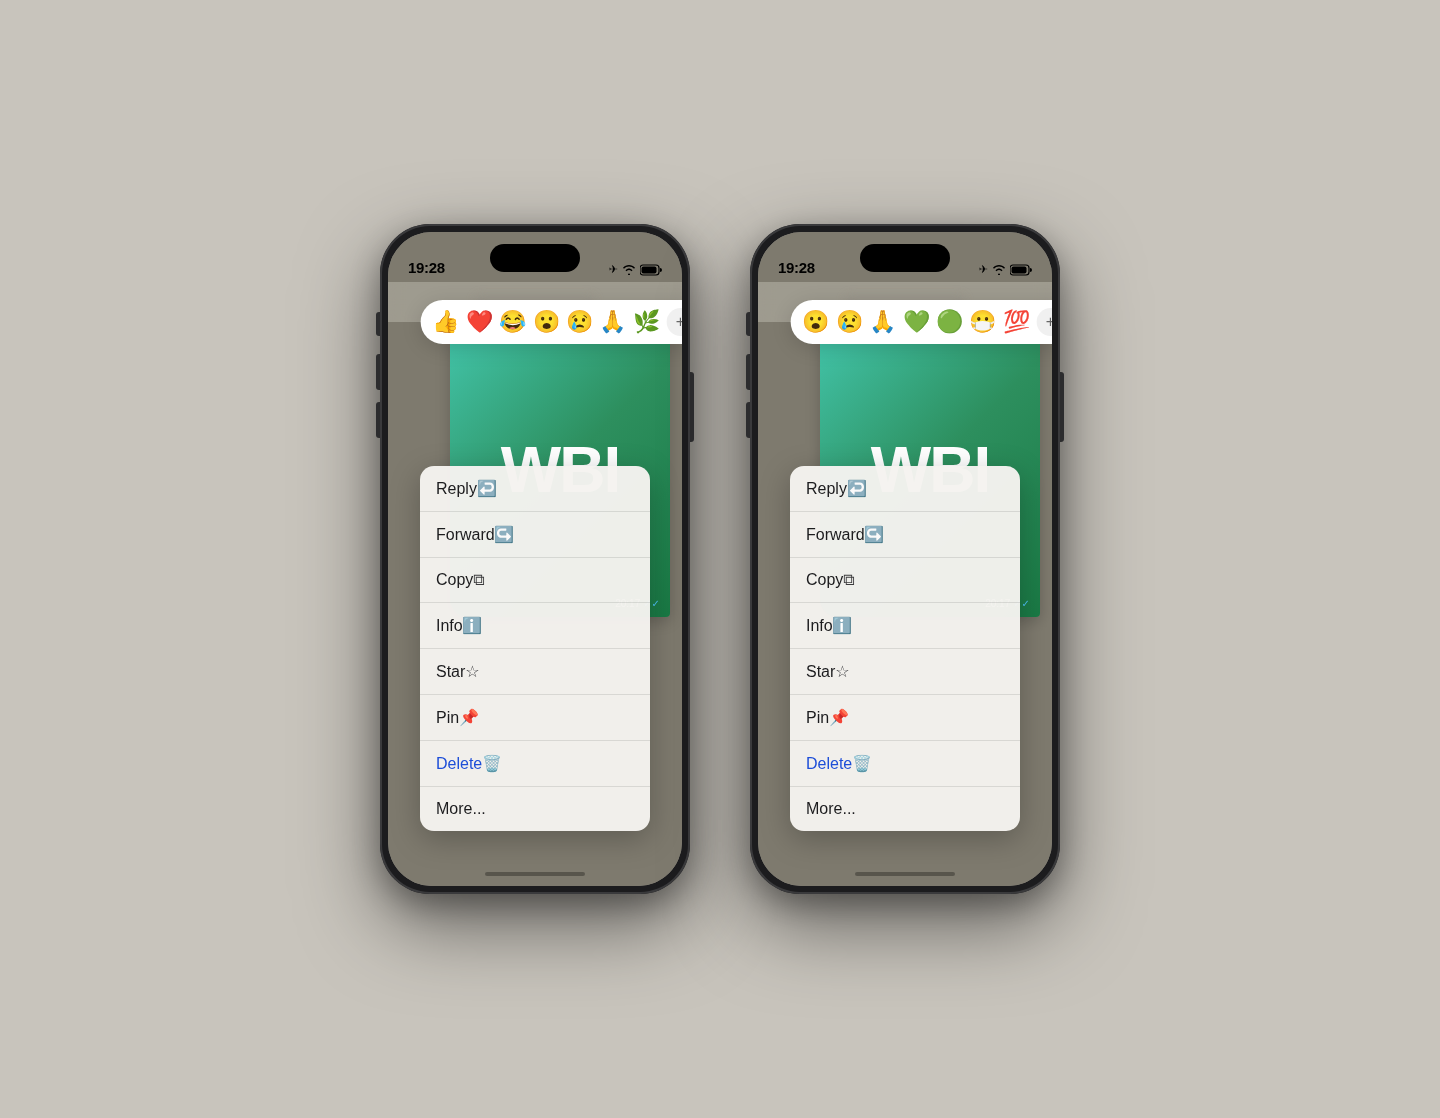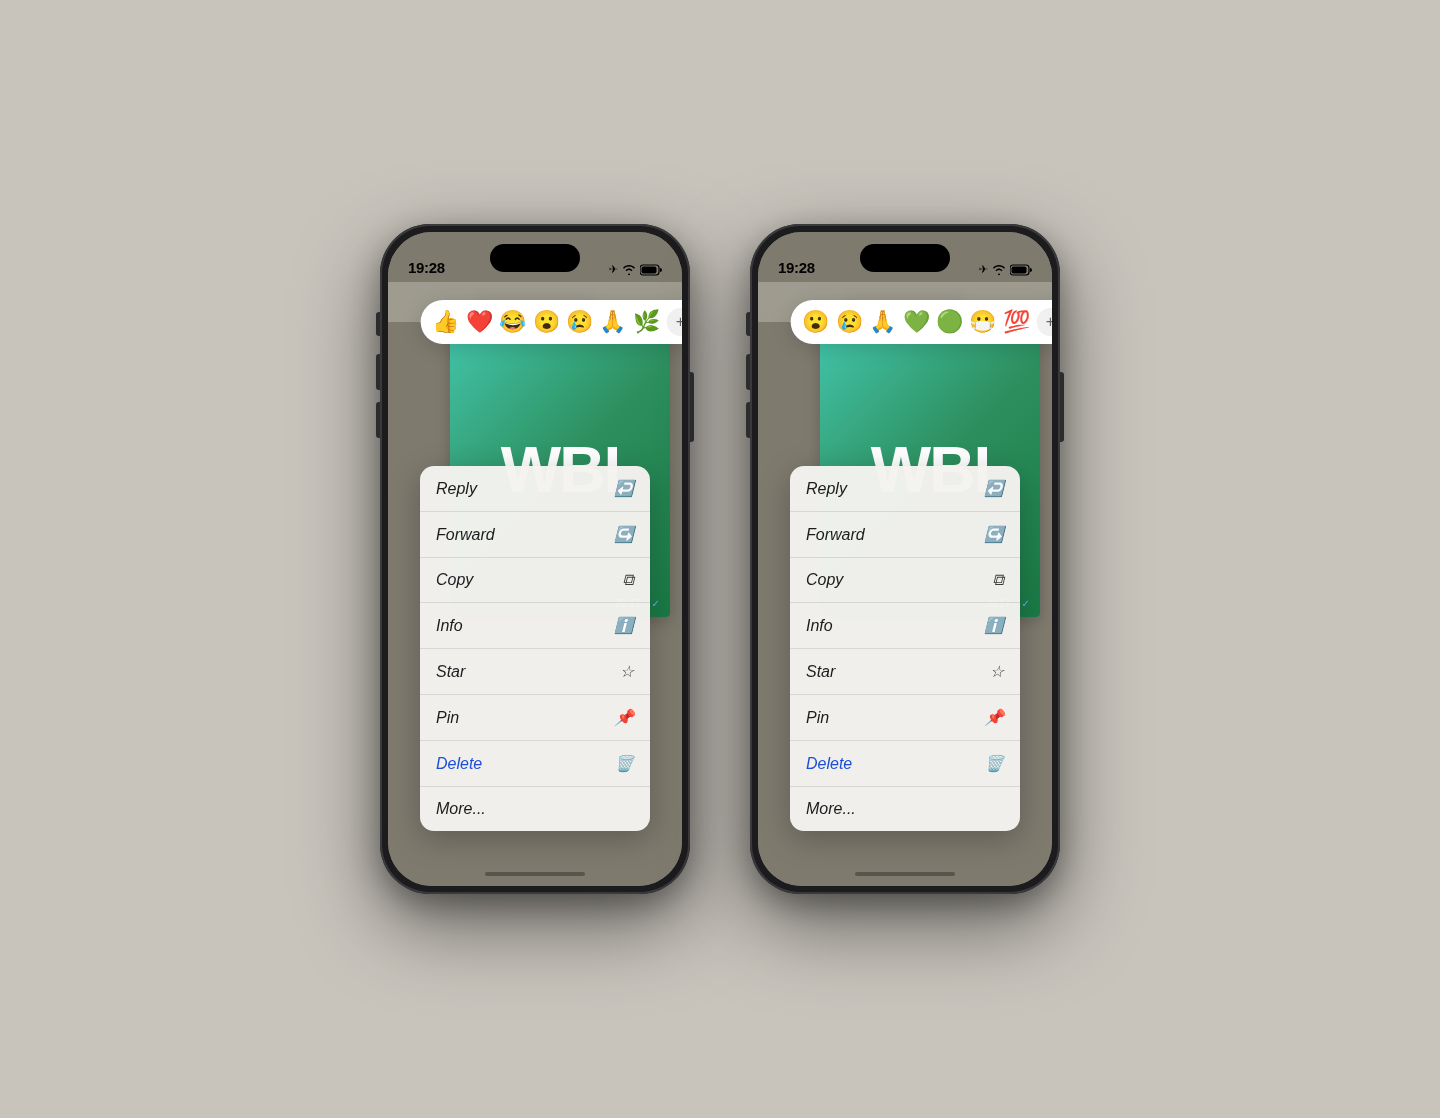--- a/index.html
+++ b/index.html
@@ -223,25 +223,24 @@
       background: rgba(245,243,240,0.97);
       border-radius: 14px;
       overflow: hidden;
       box-shadow: 0 8px 30px rgba(0,0,0,0.25);
       z-index: 20;
     }
 
     .menu-item {
       display: flex;
       align-items: center;
-      justify-content: space-between;
+      justify-content: flex-start;
       padding: 13px 16px;
       border-bottom: 0.5px solid rgba(0,0,0,0.1);
       cursor: pointer;
-      font-style: italic;
     }
     .menu-item:last-child {
       border-bottom: none;
     }
 
     .menu-item-label {
       font-size: 16px;
       color: #1c1c1e;
     }
     .menu-item-label.delete {

